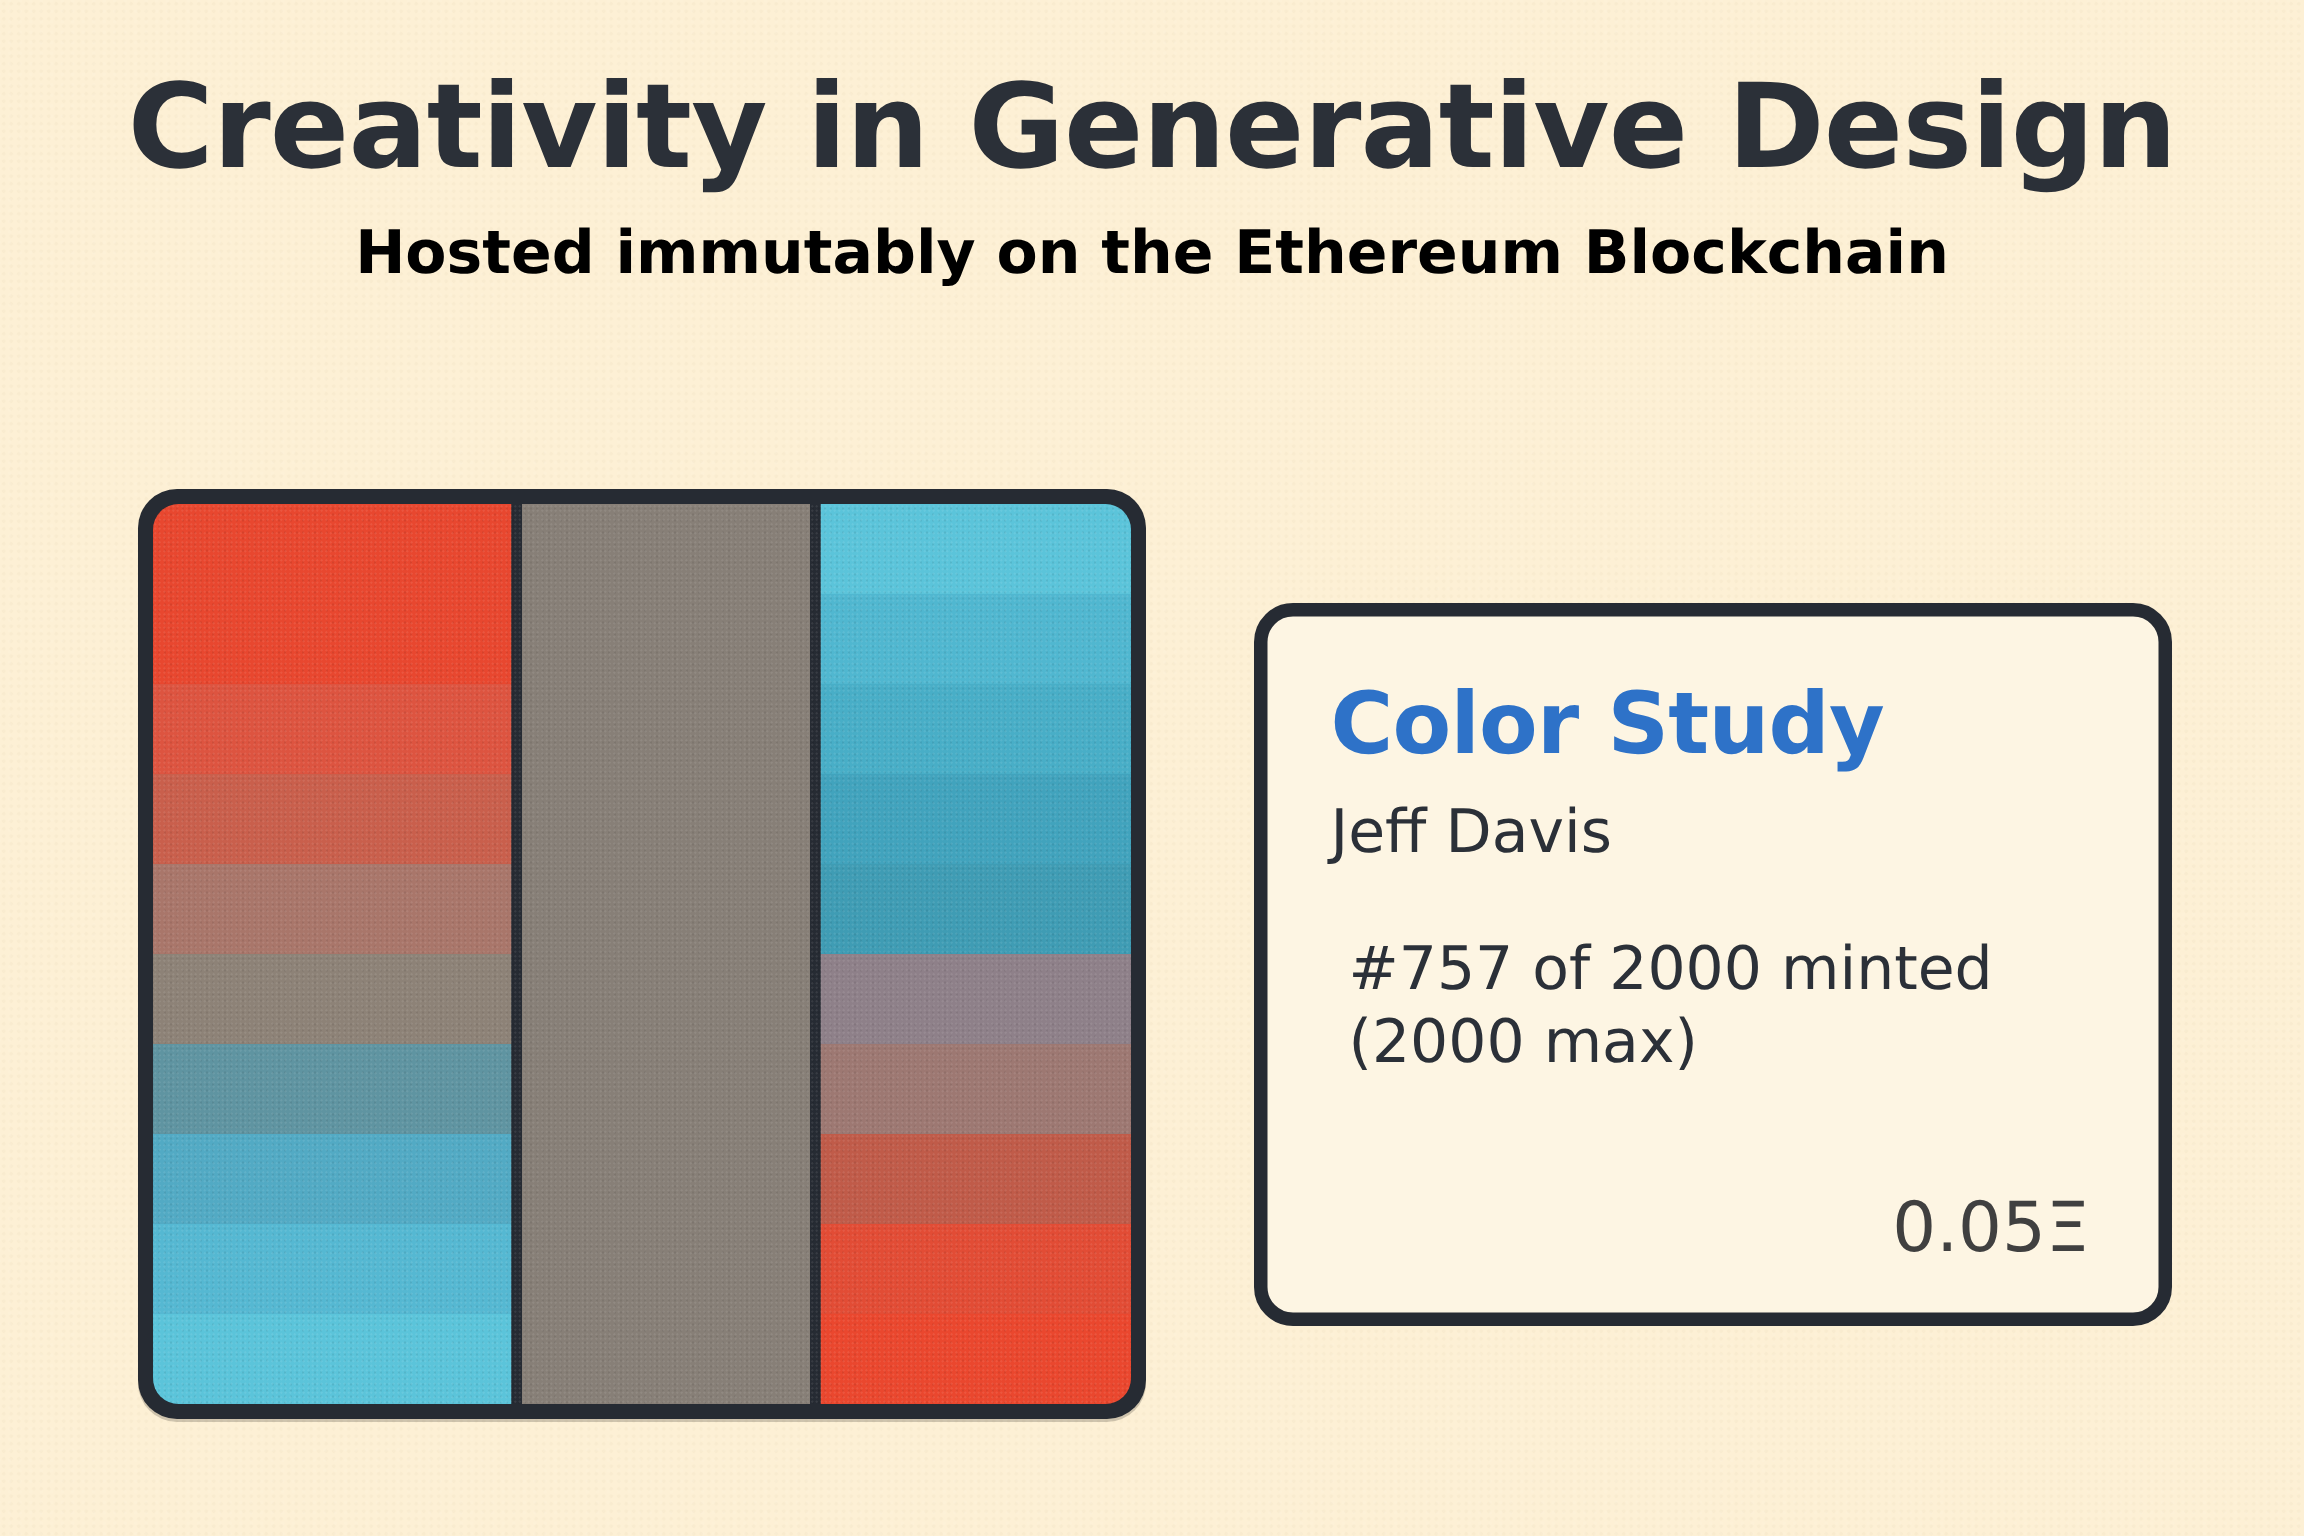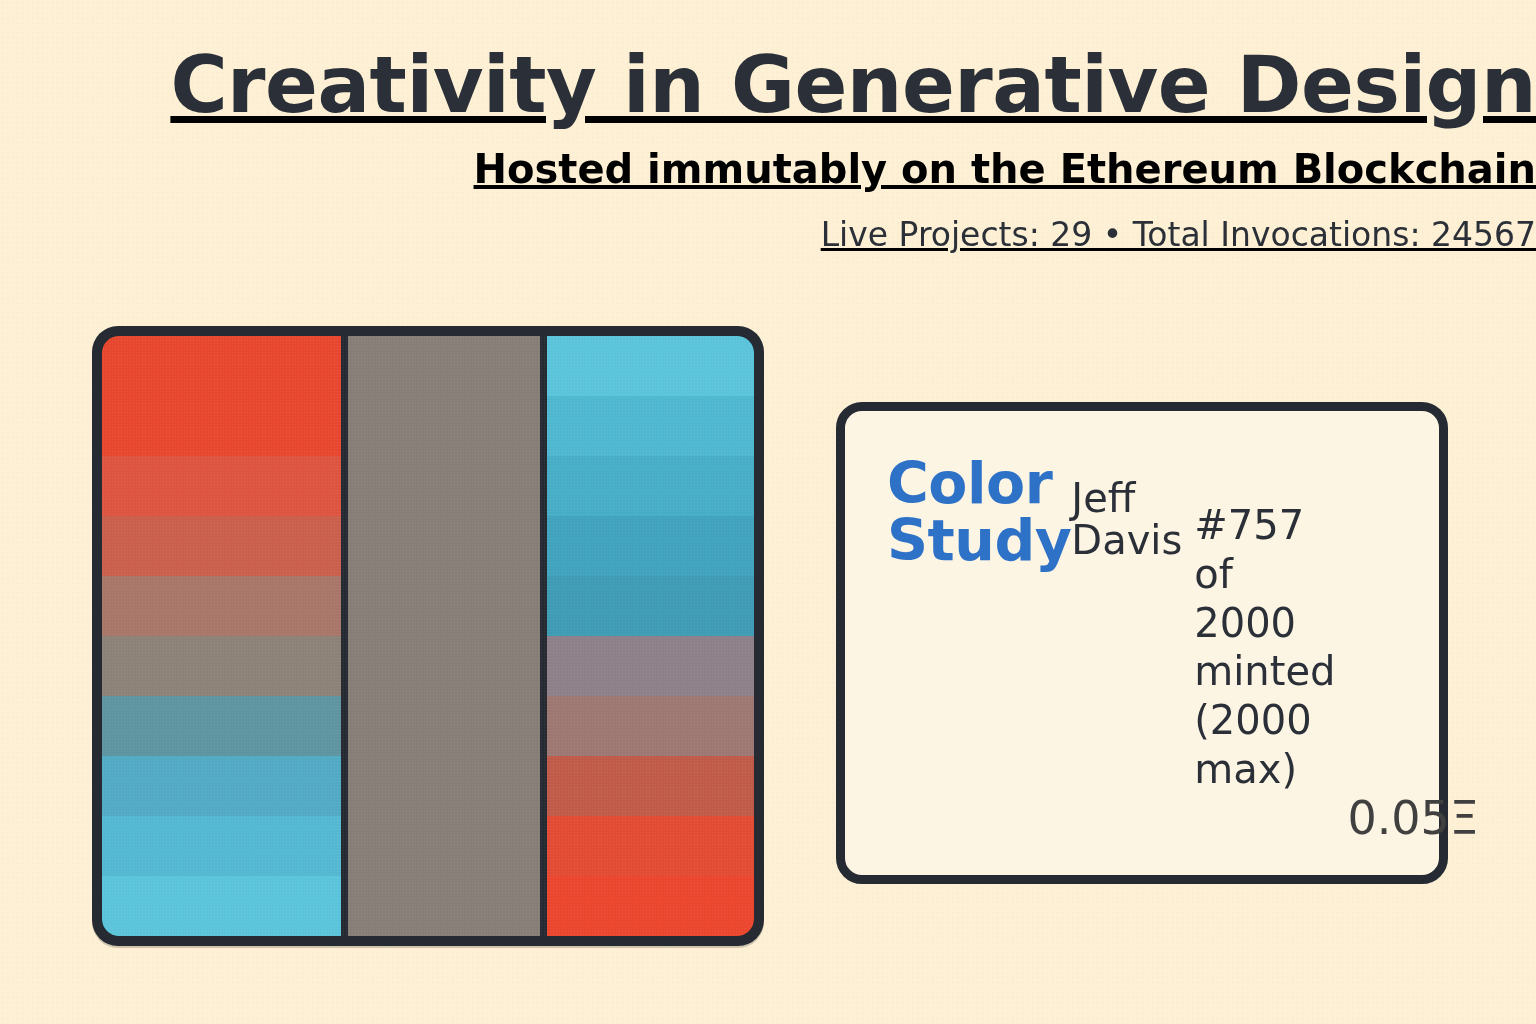--- a/index.html
+++ b/index.html
@@ -34,22 +34,21 @@
     inset: 0;
     z-index: 2;
   }
 
   
   .header {
     position: absolute;
     left: 0;
     top: 0;
     width: 1536px;
-    text-align: right;
-    text-decoration: underline;
+    text-align: center;
   }
   .title {
     margin: 0;
     padding-top: 46px;
     font-size: 78px;
     line-height: 1.02;
     font-weight: 700;
     letter-spacing: -0.5px;
     color: #2b3038;
     font-family: "DejaVu Sans", sans-serif;
@@ -127,21 +126,21 @@
     left: 836px;
     top: 402px;
     width: 612px;
     height: 482px;
     box-sizing: border-box;
     background: #fdf5e3;
     border: 9px solid #262b33;
     border-radius: 26px;
     padding: 44px 42px 30px 42px;
     display: flex;
-    flex-direction: row;
+    flex-direction: column;
   }
   .piece-title {
     margin: 0;
     font-size: 57px;
     line-height: 1.0;
     font-weight: 700;
     color: #2e72c8;
     letter-spacing: -0.5px;
   }
   .artist-name {
@@ -175,21 +174,20 @@
 </head>
 <body>
 
 <div class="paper-grain"></div>
 
 <div class="stage">
 
   <div class="header">
     <h1 class="title">Creativity in Generative Design</h1>
     <h2 class="subtitle">Hosted immutably on the Ethereum Blockchain</h2>
-    <p class="stats">Live Projects: 29 • Total Invocations: 24567</p>
   </div>
 
   <div class="artwork-frame">
     <div class="artwork-canvas">
       <div class="art-col col-0">
           <div class="band" style="background: rgb(232, 71, 47);"></div>
           <div class="band" style="background: rgb(232, 71, 47);"></div>
           <div class="band" style="background: rgb(221, 84, 64);"></div>
           <div class="band" style="background: rgb(201, 95, 76);"></div>
           <div class="band" style="background: rgb(169, 118, 106);"></div>

